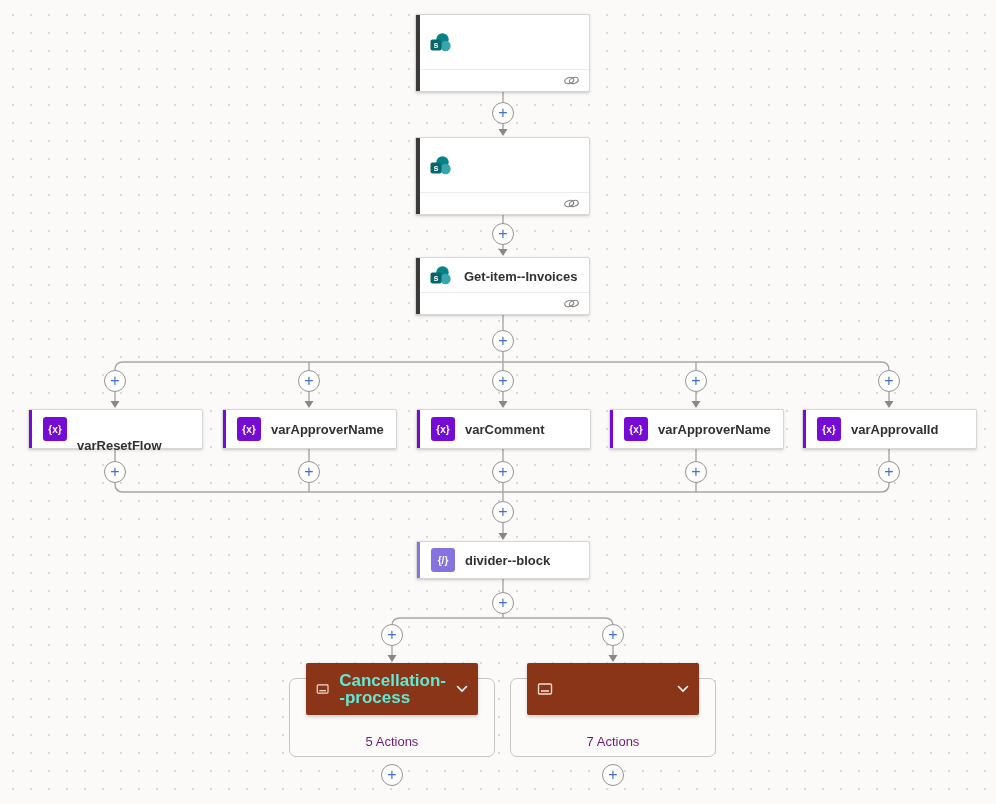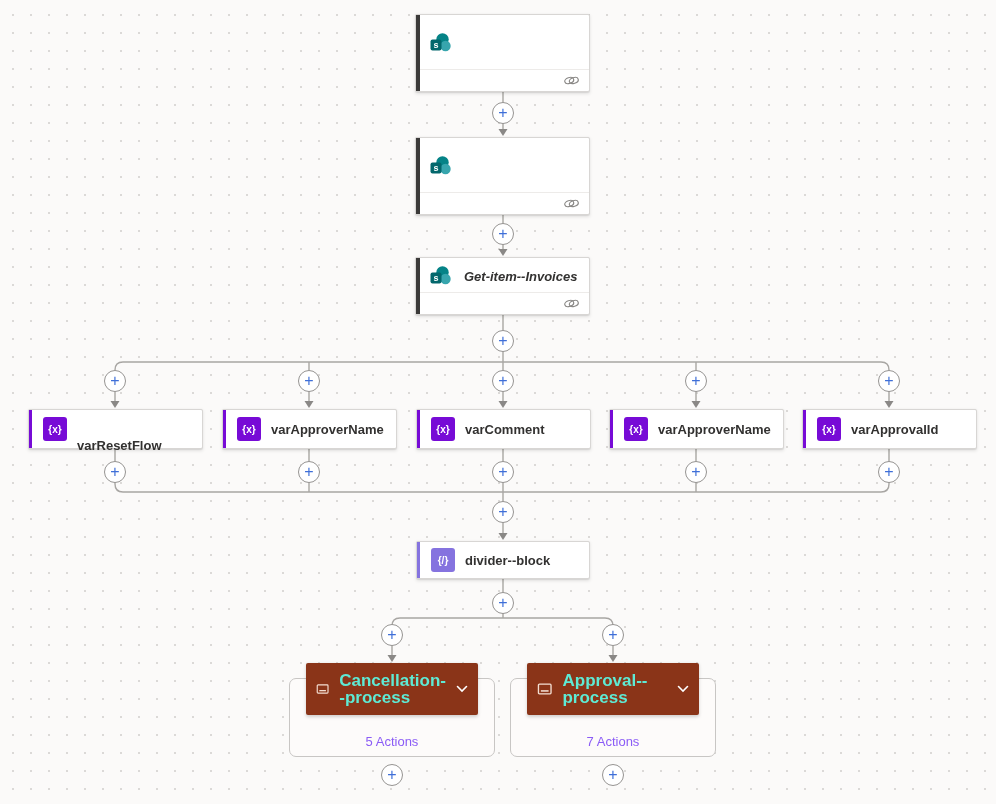--- a/index.html
+++ b/index.html
@@ -85,21 +85,21 @@
     padding: 0 10px; box-sizing: border-box; gap: 10px;
     cursor: pointer;
   }
   .scope-title {
     color: #5eead4; font-size: 17px; font-weight: 700; line-height: 17px;
     width: 108px; overflow-wrap: break-word;
   }
   .scope-chevron { margin-left: auto; display: flex; cursor: pointer; }
   .scope-actions {
     position: absolute; left: 0; right: 0; top: 55px;
-    text-align: center; font-size: 13px; color: #8b5cf6;
+    text-align: center; font-size: 13px; color: #701a75;
   }
 </style>
 </head>
 <body>
 
 <div id="canvas">
 
   <svg id="wires" width="996" height="804">
     <g stroke="#a8a6a3" stroke-width="1.4" fill="none">
       <path d="M503,92 V132"></path>
@@ -173,21 +173,21 @@
 
   <div class="card" style="left:415px; top:257px; width:175px; height:58px;">
     <div class="accent sp-accent"></div>
     <div class="card-body" style="height:36px;">
       <svg class="sp-logo" viewBox="0 0 22 22">
         <circle cx="12.5" cy="7.5" r="6.2" fill="#058387"></circle>
         <circle cx="15.5" cy="14" r="5.2" fill="#37a5ad"></circle>
         <rect x="0.5" y="7.5" width="11" height="11" rx="2" fill="#03676c"></rect>
         <text x="6" y="16" font-size="9" font-weight="bold" fill="#ffffff" text-anchor="middle">s</text>
       </svg>
-      <div class="card-title" style="width:132px;font-style:italic;">Get-item--Invoices</div>
+      <div class="card-title" style="width:132px;">Get-item--Invoices</div>
     </div>
     <div class="card-footer">
       <svg width="17" height="13" viewBox="0 0 17 13">
         <g stroke="#8a8886" stroke-width="1.2" fill="none">
           <ellipse cx="6.2" cy="6.5" rx="4.6" ry="2.9" transform="rotate(-18 6.2 6.5)"></ellipse>
           <ellipse cx="10.8" cy="6.5" rx="4.6" ry="2.9" transform="rotate(-18 10.8 6.5)"></ellipse>
         </g>
       </svg>
     </div>
   </div>
@@ -260,21 +260,20 @@
 
   <div class="scope-wrap" style="left:510px; top:663px; height:94px;">
     <div class="scope-container">
       <div class="scope-actions">7 Actions</div>
     </div>
     <div class="scope-header">
       <svg width="16" height="14" viewBox="0 0 16 14">
         <rect x="1.5" y="2" width="13" height="10" rx="1" stroke="#f3ded2" stroke-width="1.4" fill="none"></rect>
         <line x1="4" y1="9" x2="12" y2="9" stroke="#f3ded2" stroke-width="1.6"></line>
       </svg>
-      <div class="scope-title">Approval--process</div>
       <span class="scope-chevron">
         <svg width="12" height="8" viewBox="0 0 12 8">
           <path d="M1.5,1.5 L6,6 L10.5,1.5" stroke="#ffffff" stroke-width="1.6" fill="none" stroke-linecap="round"></path>
         </svg>
       </span>
     </div>
   </div>
 
   <div class="plus" style="left:492px; top:102px;">+</div>
   <div class="plus" style="left:492px; top:223px;">+</div>

